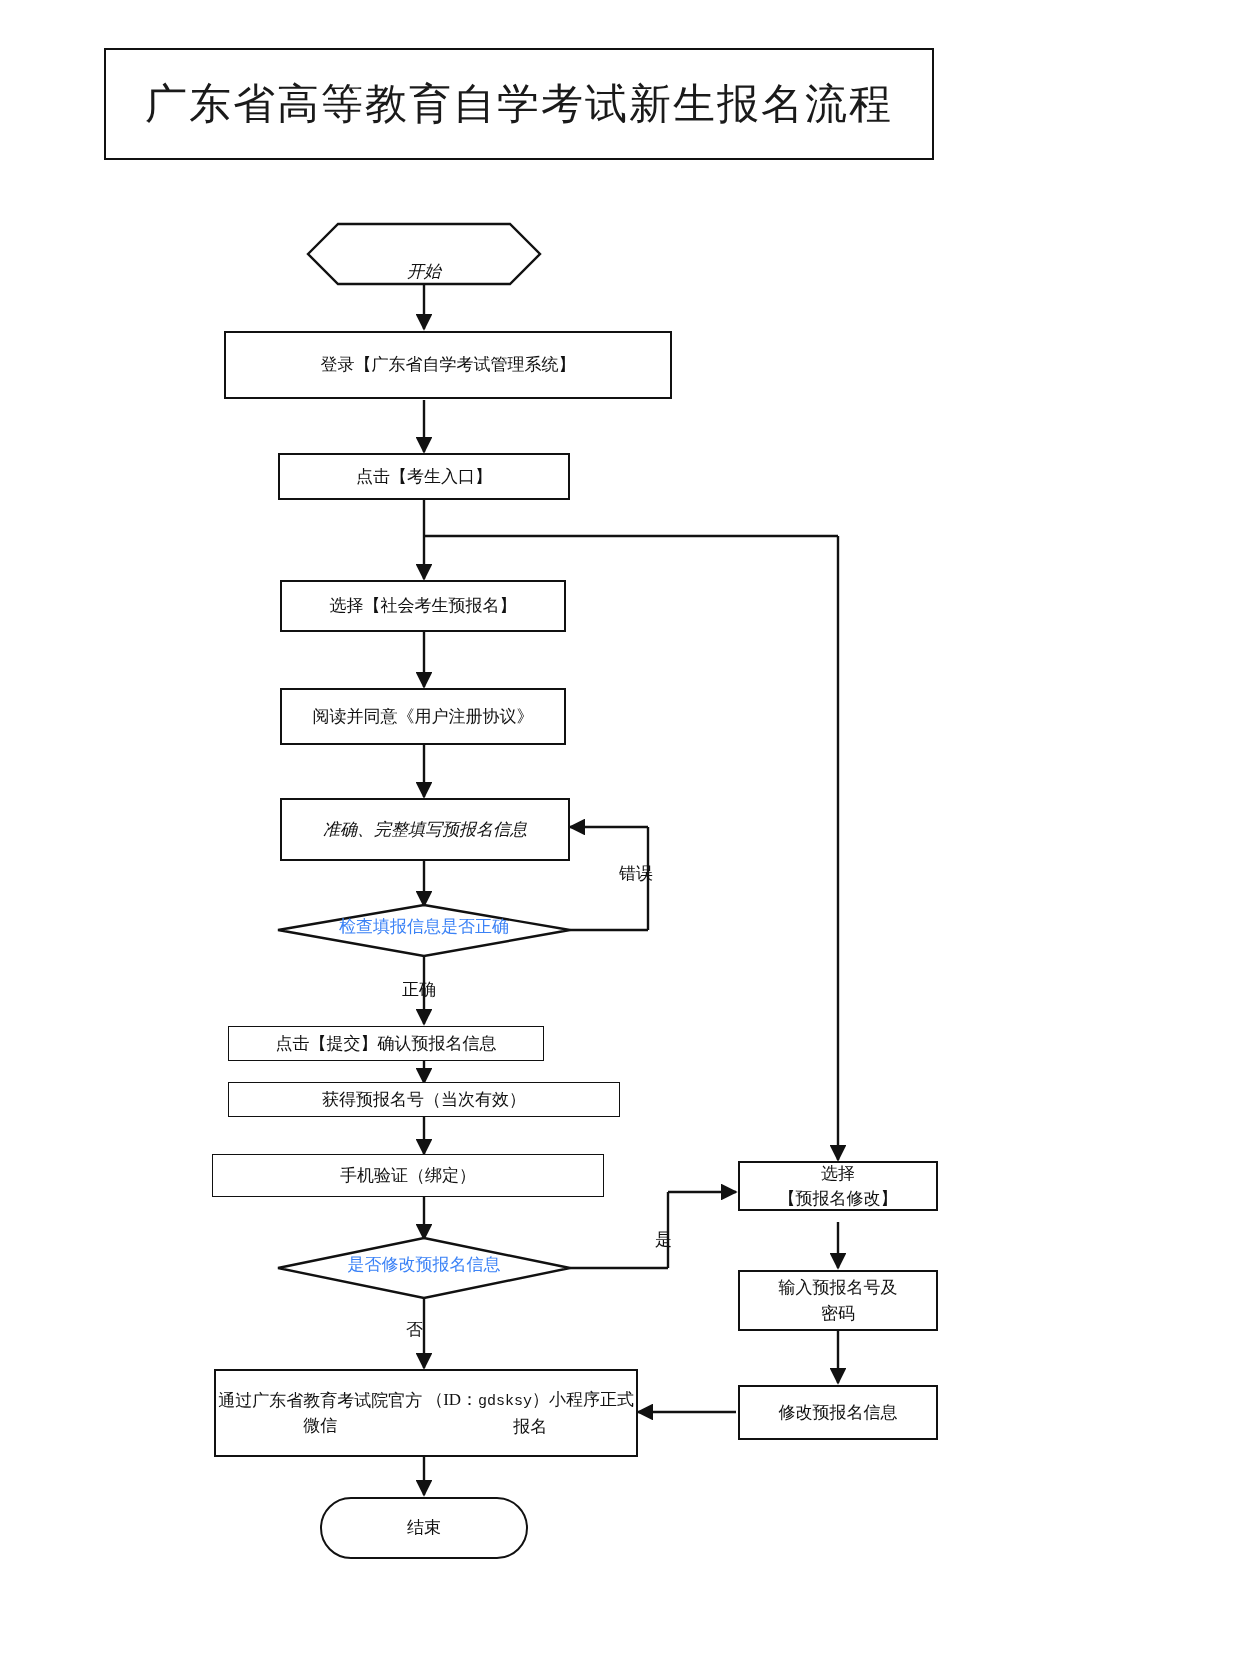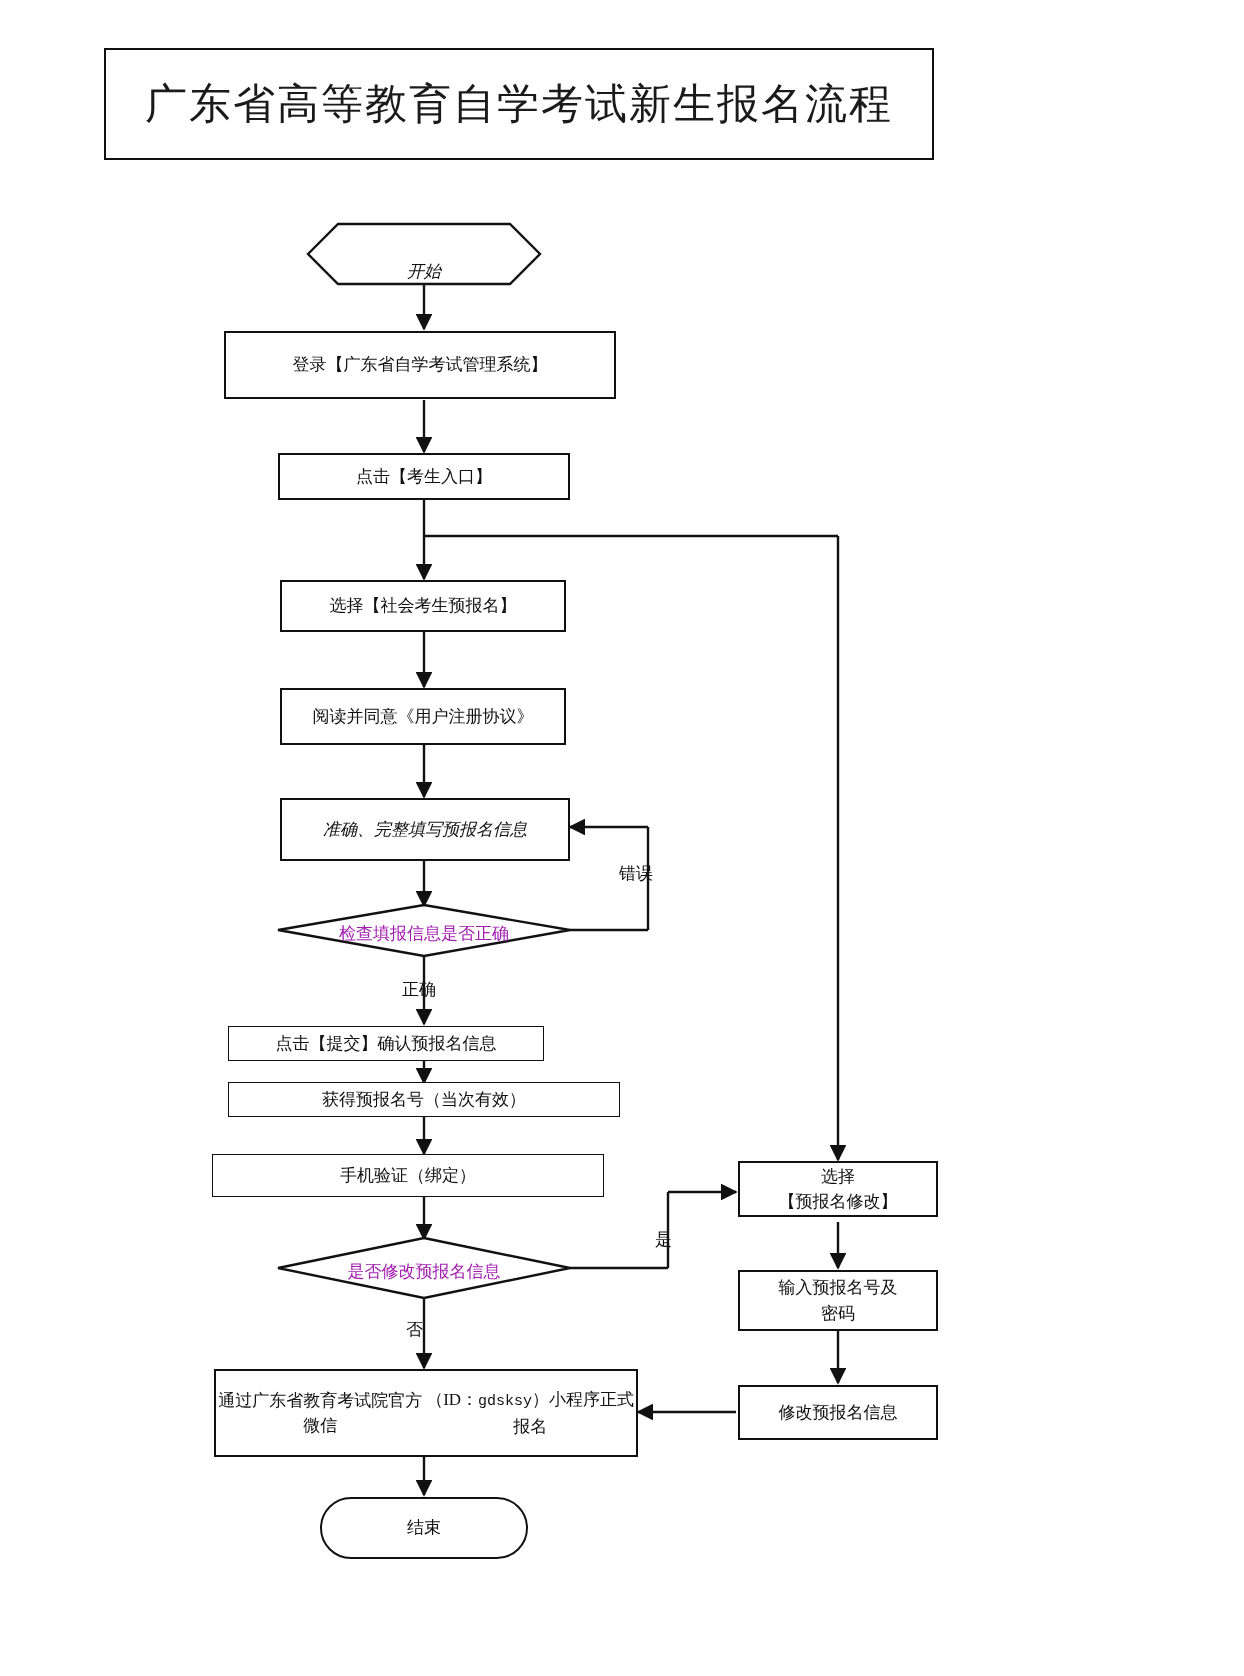--- a/index.html
+++ b/index.html
@@ -91,24 +91,24 @@
   .edge-label {
     position: absolute;
     font-size: 17px;
     color: #111;
     background: transparent;
     white-space: nowrap;
   }
   .diamond-label {
     position: absolute;
     display: flex;
-    align-items: flex-end;
+    align-items: flex-start;
     justify-content: center;
     font-size: 17px;
-    color: #a21caf;
+    color: #3b82f6;
     white-space: nowrap;
   }
 </style>
 </head>
 <body>
 
 <div id="page">
 
   <div class="title-box">
     <div class="title-text">广东省高等教育自学考试新生报名流程</div>
@@ -168,21 +168,21 @@
       <line x1="424" y1="1298" x2="424" y2="1368" marker-end="url(#arrow)"></line>
 
       <line x1="424" y1="1457" x2="424" y2="1495" marker-end="url(#arrow)"></line>
     </g>
   </svg>
 
   <div class="node hex" style="left:308px; top:224px; width:232px; height:60px;">
     <span>开始</span>
   </div>
 
-  <div class="node rect" style="left:224px; top:331px; width:392px; height:68px; flex-direction:row;">
+  <div class="node rect" style="left:224px; top:331px; width:448px; height:68px; flex-direction:row;">
     <div>登录【广东省自学考试管理系统】</div>
   </div>
 
   <div class="node rect" style="left:278px; top:453px; width:292px; height:47px;">
     <span>点击【考生入口】</span>
   </div>
 
   <div class="node rect" style="left:280px; top:580px; width:286px; height:52px;">
     <span>选择【社会考生预报名】</span>
   </div>
@@ -213,21 +213,21 @@
   </div>
 
   <div class="node rect-thin" style="left:212px; top:1154px; width:392px; height:43px;">
     <span>手机验证（绑定）</span>
   </div>
 
   <div class="diamond-label" style="left:278px; top:1253px; width:292px; height:30px;">
     <span>是否修改预报名信息</span>
   </div>
 
-  <div class="node rect" style="left:738px; top:1161px; width:200px; height:56px; flex-direction:column;text-align:right;">
+  <div class="node rect" style="left:738px; top:1161px; width:200px; height:50px; flex-direction:column;text-align:right;">
     <div>选择</div>
     <div>【预报名修改】</div>
   </div>
 
   <div class="node rect" style="left:738px; top:1270px; width:200px; height:61px; flex-direction:column;">
     <div>输入预报名号及</div>
     <div>密码</div>
   </div>
 
   <div class="node rect" style="left:738px; top:1385px; width:200px; height:55px;">

